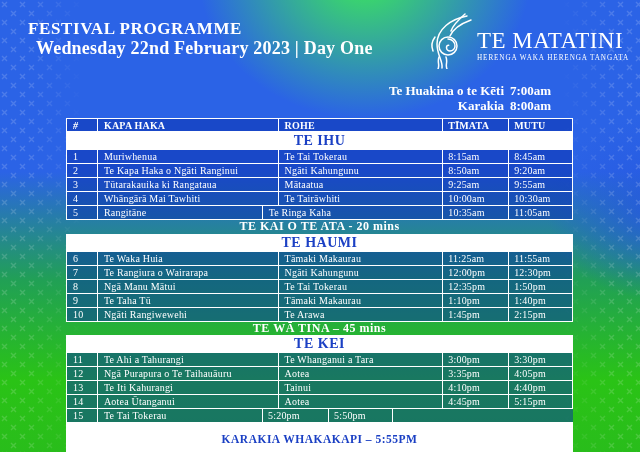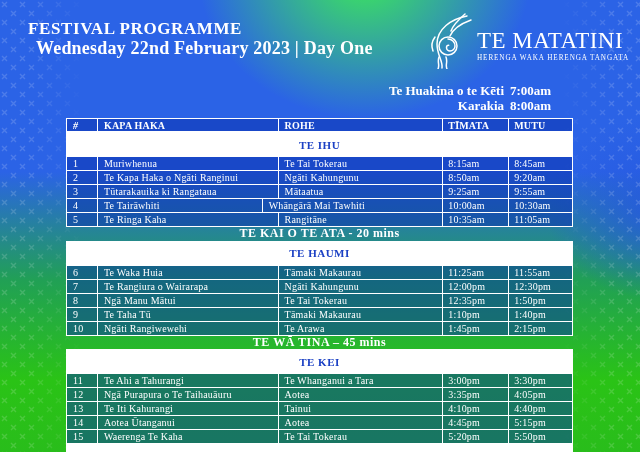--- a/index.html
+++ b/index.html
@@ -44,22 +44,22 @@
   #table{position:absolute;left:66px;top:118px;width:507px;color:#fff;font-size:10px;}
   .t-row{display:flex;box-sizing:border-box;height:14px;
     background:rgba(8,45,170,.5);
     border-left:1px solid #fff;border-bottom:1px solid #fff;}
   .t-head{border-top:1px solid #fff;font-weight:bold;letter-spacing:.3px;}
   .cell{box-sizing:border-box;display:flex;align-items:center;
     padding-left:6px;border-right:1px solid #fff;
     overflow:hidden;white-space:nowrap;letter-spacing:.2px;}
   .c0{width:31px}.c1{width:181px}.c2{width:165px}.c3{width:66px;padding-left:5px}.c4{width:64px;padding-left:5px}
   .hash{font-style:italic;}
-  .t-band{box-sizing:border-box;height:25px;background:#ffffff;color:#1b40c4;
-    font-weight:bold;font-size:11px;letter-spacing:.5px;
+  .t-band{box-sizing:border-box;height:18px;background:#ffffff;color:#1b40c4;
+    font-weight:bold;font-size:14px;letter-spacing:.5px;
     display:flex;align-items:center;justify-content:center;}
   .t-interlude{box-sizing:border-box;height:13.5px;color:#fff;font-weight:bold;
     font-size:12px;letter-spacing:.5px;
     display:flex;align-items:center;justify-content:center;}
   .t-footer{height:32px;font-size:11.5px;}
 </style>
 </head>
 <body>
 
 <div id="stage">
@@ -132,29 +132,29 @@
       </div>
       <div class="t-row t-data">
         <div class="cell c0">3</div>
         <div class="cell c1">Tūtarakauika ki Rangataua</div>
         <div class="cell c2">Mātaatua</div>
         <div class="cell c3">9:25am</div>
         <div class="cell c4">9:55am</div>
       </div>
       <div class="t-row t-data">
         <div class="cell c0">4</div>
+        <div class="cell c1">Whāngārā Mai Tawhiti</div>
         <div class="cell c2">Te Tairāwhiti</div>
-        <div class="cell c1">Whāngārā Mai Tawhiti</div>
         <div class="cell c3">10:00am</div>
         <div class="cell c4">10:30am</div>
       </div>
       <div class="t-row t-data">
         <div class="cell c0">5</div>
+        <div class="cell c2">Rangitāne</div>
         <div class="cell c1">Te Ringa Kaha</div>
-        <div class="cell c2">Rangitāne</div>
         <div class="cell c3">10:35am</div>
         <div class="cell c4">11:05am</div>
       </div>
       <div class="t-interlude">TE KAI O TE ATA - 20 mins</div>
       <div class="t-band">TE HAUMI</div>
       <div class="t-row t-data">
         <div class="cell c0">6</div>
         <div class="cell c1">Te Waka Huia</div>
         <div class="cell c2">Tāmaki Makaurau</div>
         <div class="cell c3">11:25am</div>
@@ -213,21 +213,20 @@
       </div>
       <div class="t-row t-data">
         <div class="cell c0">14</div>
         <div class="cell c1">Aotea Ūtanganui</div>
         <div class="cell c2">Aotea</div>
         <div class="cell c3">4:45pm</div>
         <div class="cell c4">5:15pm</div>
       </div>
       <div class="t-row t-data">
         <div class="cell c0">15</div>
-        <div class="cell c1">Waerenga Te Kaha</div>
         <div class="cell c2">Te Tai Tokerau</div>
         <div class="cell c3">5:20pm</div>
         <div class="cell c4">5:50pm</div>
       </div>
       <div class="t-band t-footer">KARAKIA WHAKAKAPI – 5:55PM</div>
     </div>
 
 </div>
 
 </body></html>

